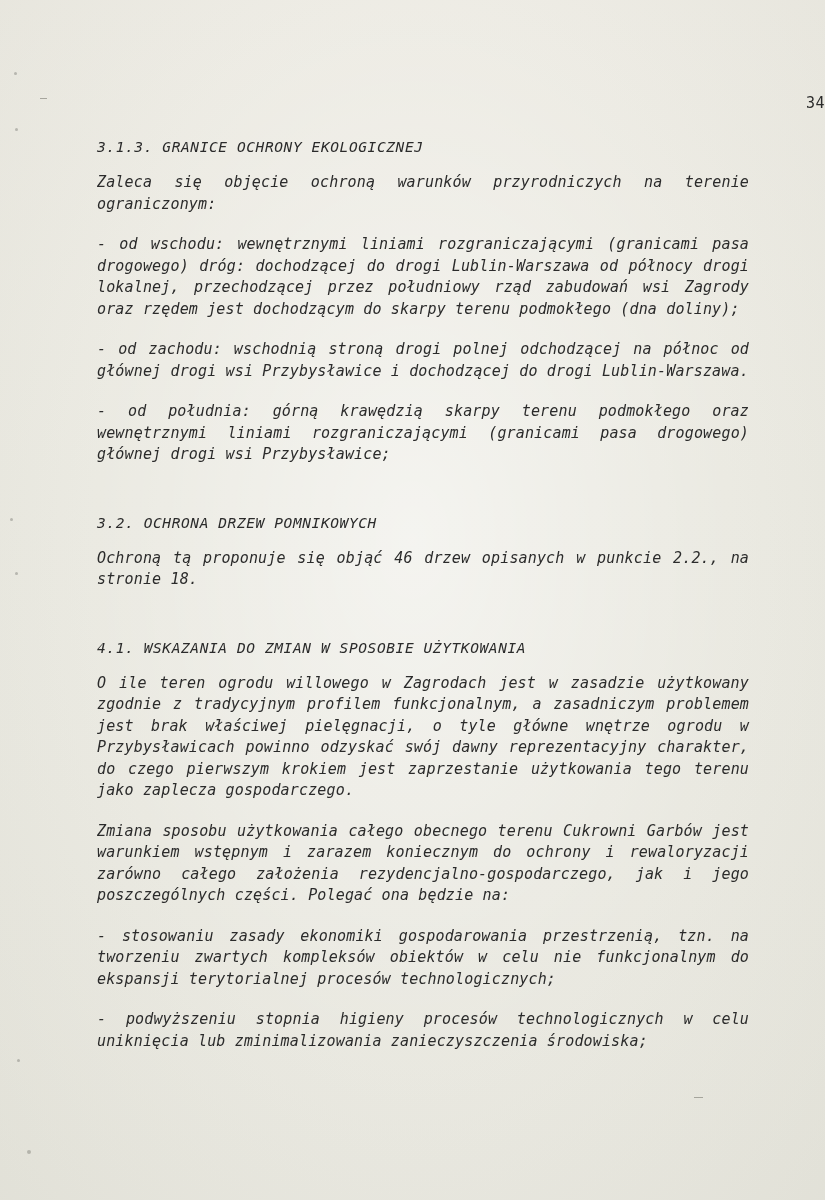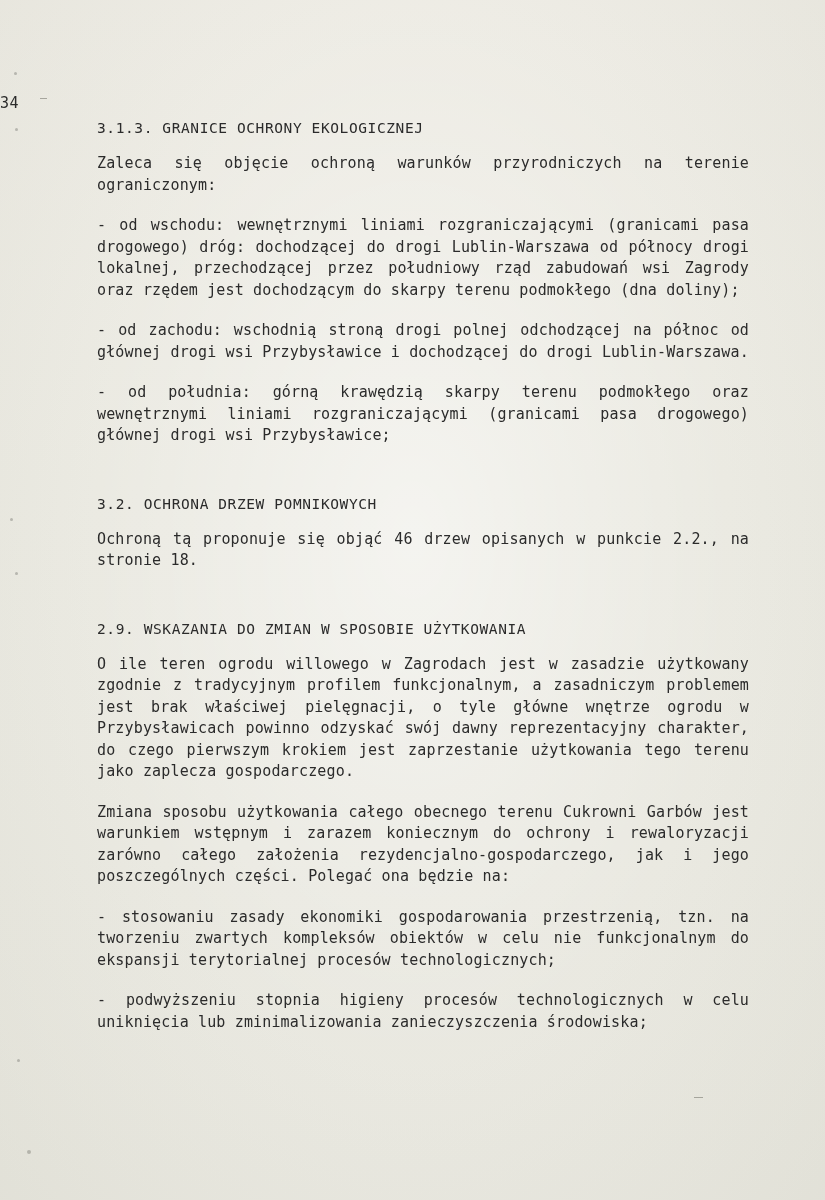--- a/index.html
+++ b/index.html
@@ -26,29 +26,30 @@
   .page {
     position: absolute;
     inset: 0;
     padding: 0;
   }
   .page-number {
     position: absolute;
     top: 94px;
     left: 0;
     right: 0;
-    text-align: left;
+    text-align: right;
     font-size: 15px;
     letter-spacing: 0.5px;
   }
   .content {
     position: absolute;
-    top: 120px;
+    top: 139px;
     left: 97px;
     width: 652px;
+    font-style: italic;
   }
   .heading {
     font-size: 14.5px;
     letter-spacing: 0.6px;
     margin: 0 0 17px 0;
     white-space: pre;
   }
   .heading.sub {
     margin-top: 0;
   }
@@ -98,21 +99,21 @@
     <div class="spacer-lg"></div>
 
     <div>
       <div class="heading">3.2. OCHRONA DRZEW POMNIKOWYCH</div>
       <p class="para">Ochroną tą proponuje się objąć 46 drzew opisanych w punkcie 2.2., na stronie 18.</p>
     </div>
 
     <div class="spacer-lg"></div>
 
     <div>
-      <div class="heading">2.9. WSKAZANIA DO ZMIAN W SPOSOBIE UŻYTKOWANIA</div>
+      <div class="heading">4.1. WSKAZANIA DO ZMIAN W SPOSOBIE UŻYTKOWANIA</div>
       <p class="para">O ile teren ogrodu willowego w Zagrodach jest w zasadzie użytkowany zgodnie z tradycyjnym profilem funkcjonalnym, a zasadniczym problemem jest brak właściwej pielęgnacji, o tyle główne wnętrze ogrodu w Przybysławicach powinno odzyskać swój dawny reprezentacyjny charakter, do czego pierwszym krokiem jest zaprzestanie użytkowania tego terenu jako zaplecza gospodarczego.</p>
       <p class="para">Zmiana sposobu użytkowania całego obecnego terenu Cukrowni Garbów jest warunkiem wstępnym i zarazem koniecznym do ochrony i rewaloryzacji zarówno całego założenia rezydencjalno-gospodarczego, jak i jego poszczególnych części. Polegać ona będzie na:</p>
       <p class="para">- stosowaniu zasady ekonomiki gospodarowania przestrzenią, tzn. na tworzeniu zwartych kompleksów obiektów w celu nie funkcjonalnym do ekspansji terytorialnej procesów technologicznych;</p>
       <p class="para">- podwyższeniu stopnia higieny procesów technologicznych w celu uniknięcia lub zminimalizowania zanieczyszczenia środowiska;</p>
     </div>
 
   </div>
 
   <span class="speck" style="left:14px; top:72px; width:3px; height:3px;"></span>
   <span class="speck" style="left:15px; top:128px; width:3px; height:3px;"></span>

